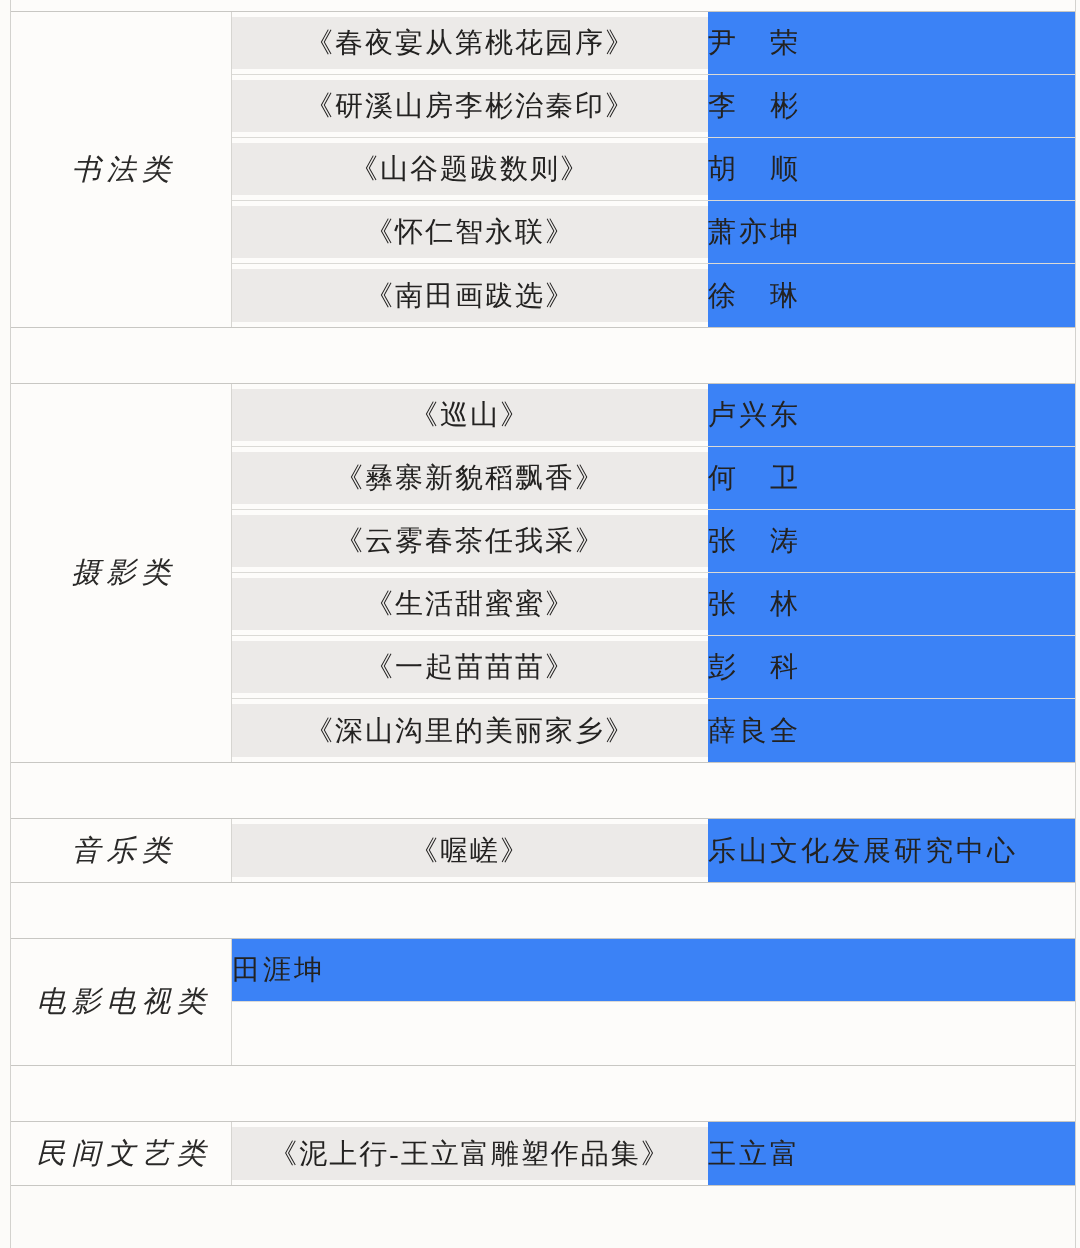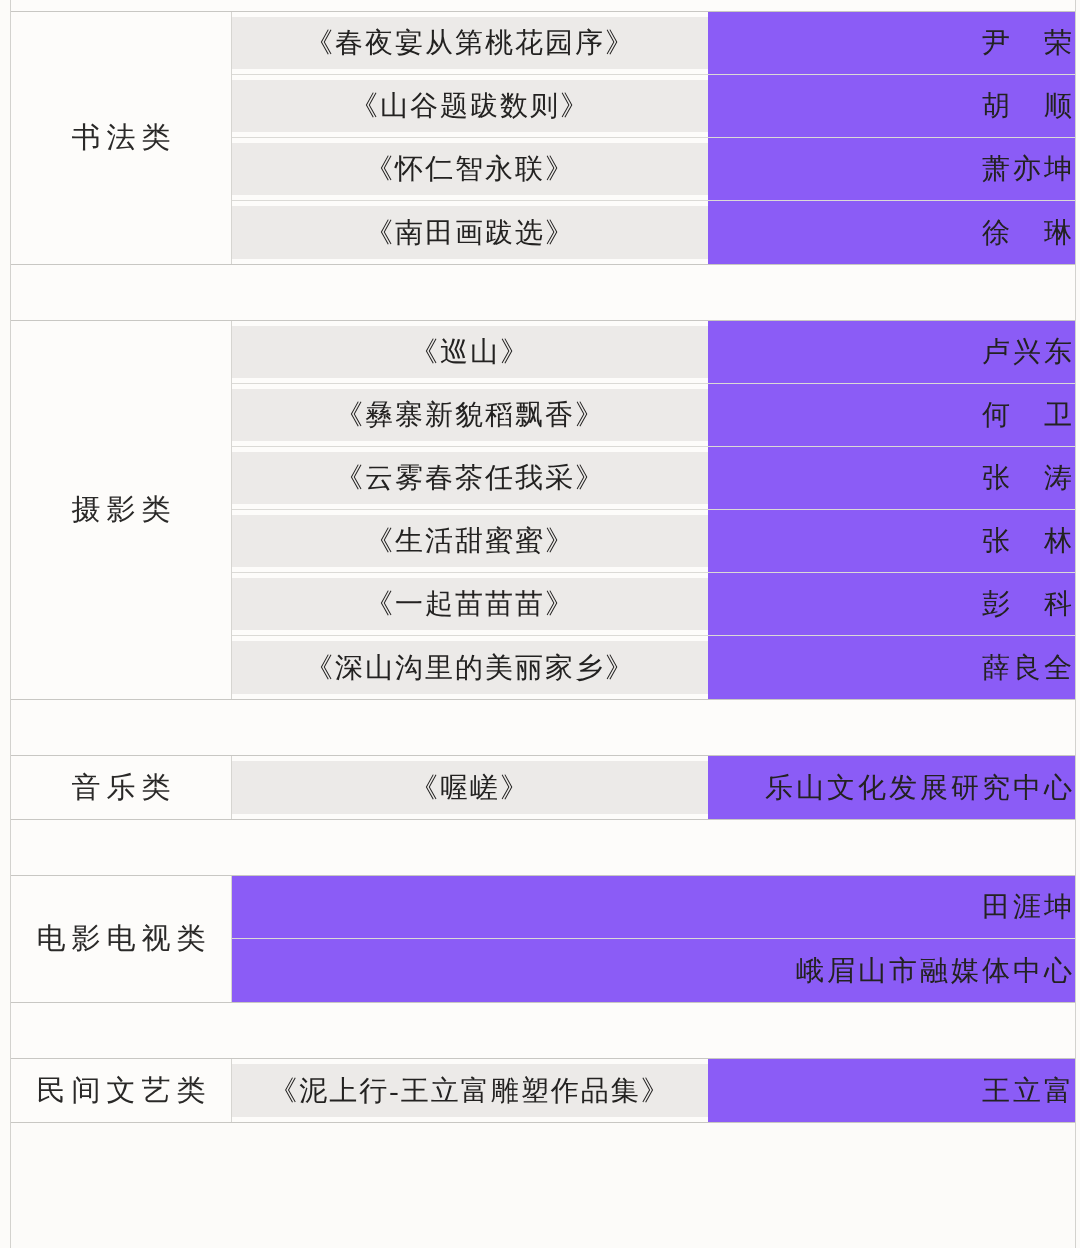--- a/index.html
+++ b/index.html
@@ -32,20 +32,21 @@
     width: 221px;
     border-right: 1px solid #d6d5d1;
     display: flex; align-items: center; justify-content: center;
     background: #fdfcfa;
   }
   .cat-label {
     font-size: 29px;
     letter-spacing: 6px;
     text-indent: 6px;
     color: #2a2928;
+    font-style: italic;
   }
   .rows { flex: 1; display: flex; flex-direction: column; }
   .row {
     height: 63px;
     display: flex;
   }
   .row:not(:last-child) { border-bottom: 1px solid #dbdad6; }
   .title-cell {
     width: 476px;
     padding: 5px 0;
@@ -56,22 +57,22 @@
     display: flex; align-items: center; justify-content: center;
   }
   .title-text {
     font-size: 28px;
     letter-spacing: 2px;
     color: #232221;
     white-space: nowrap;
   }
   .name-cell {
     flex: 1;
-    display: flex; align-items: center; justify-content: flex-end;
-    background: #8b5cf6;
+    display: flex; align-items: center; justify-content: flex-start;
+    background: #3b82f6;
   }
   .name-text {
     font-size: 28px;
     letter-spacing: 3px;
     color: #232221;
     white-space: nowrap;
   }
   .spacer {
     height: 56px;
     border-bottom: 1px solid #c8c7c3;
@@ -93,20 +94,30 @@
     <div class="title-cell">
       <div class="title-bg">
         <span class="title-text">《春夜宴从第桃花园序》</span>
       </div>
     </div>
     <div class="name-cell">
       <span class="name-text">尹　荣</span>
     </div>
   </div>
 
+  <div class="row">
+    <div class="title-cell">
+      <div class="title-bg">
+        <span class="title-text">《研溪山房李彬治秦印》</span>
+      </div>
+    </div>
+    <div class="name-cell">
+      <span class="name-text">李　彬</span>
+    </div>
+  </div>
 
   <div class="row">
     <div class="title-cell">
       <div class="title-bg">
         <span class="title-text">《山谷题跋数则》</span>
       </div>
     </div>
     <div class="name-cell">
       <span class="name-text">胡　顺</span>
     </div>
@@ -233,23 +244,20 @@
       <span class="cat-label">电影电视类</span>
     </div>
     <div class="rows">
   <div class="row">
     <div class="name-cell">
       <span class="name-text">田涯坤</span>
     </div>
   </div>
 
   <div class="row">
-    <div class="name-cell">
-      <span class="name-text">峨眉山市融媒体中心</span>
-    </div>
   </div>
 </div>
   </div>
 <div class="spacer"></div>
   <div class="section">
     <div class="cat-cell">
       <span class="cat-label">民间文艺类</span>
     </div>
     <div class="rows">
   <div class="row">

